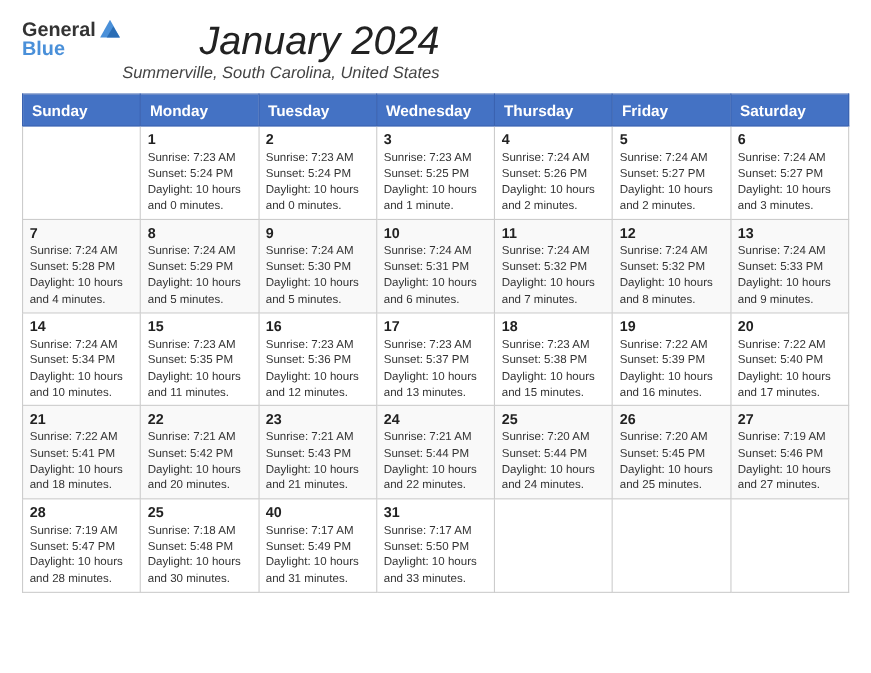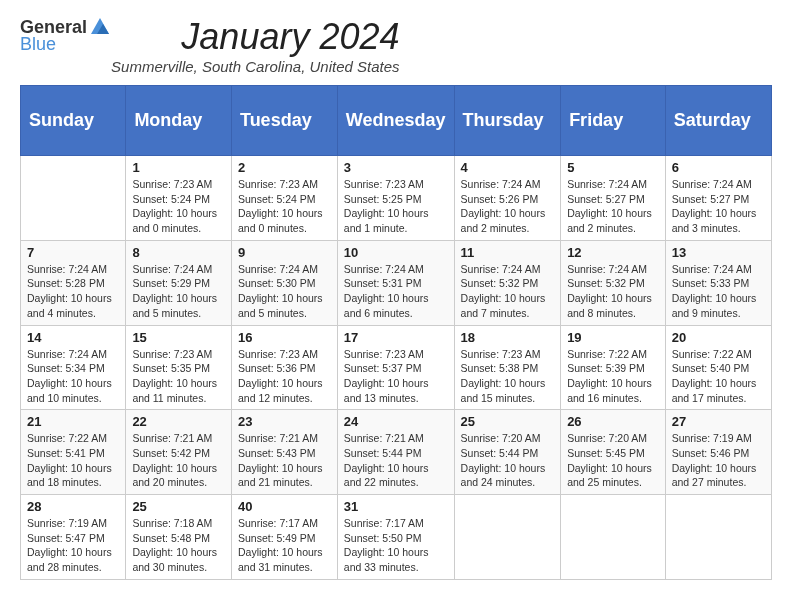--- a/index.html
+++ b/index.html
@@ -35,23 +35,23 @@
       color: #444;
     }
     .calendar-table {
       width: 100%;
       border-collapse: collapse;
       border: 1px solid #ccc;
     }
     .calendar-table th {
       background-color: #4472c4;
       color: #fff;
-      font-size: 18px;
+      font-size: 14px;
       font-weight: bold;
-      padding: 24px 8px;
+      padding: 6px 8px;
       text-align: left;
       border: 1px solid #3a62b0;
     }
     .calendar-table td {
       border: 1px solid #ccc;
       vertical-align: top;
       padding: 4px 6px;
       font-size: 11px;
       color: #222;
       min-height: 80px;
@@ -81,21 +81,21 @@
 <div class="header-area">
   <div class="logo">
     <div>
       <div style="display:flex; align-items:center; gap:2px;">
         <span style="font-size:18px; font-weight:bold; color:#333;">General</span>
         <svg width="22" height="22" viewBox="0 0 22 22">
           <polygon points="11,2 20,18 2,18" fill="#4a90d9"></polygon>
           <polygon points="14,8 20,18 8,18" fill="#2a6db5"></polygon>
         </svg>
       </div>
-      <div style="font-size:18px; font-weight:normal; color:#4a90d9; margin-top:-4px;">Blue</div>
+      <div style="font-size:18px; font-weight:bold; color:#4a90d9; margin-top:-4px;">Blue</div>
     </div>
   </div>
   <div class="title-area">
     <div class="month-title">January 2024</div>
     <div class="location-subtitle">Summerville, South Carolina, United States</div>
   </div>
 </div>
 
 <table class="calendar-table">
   <thead>

